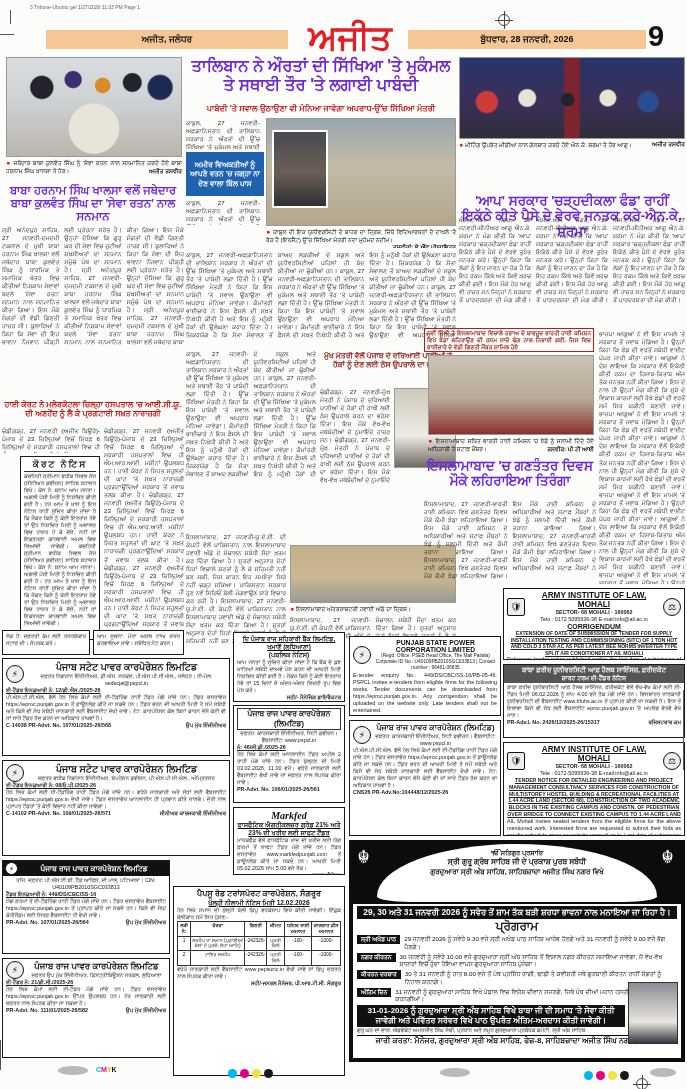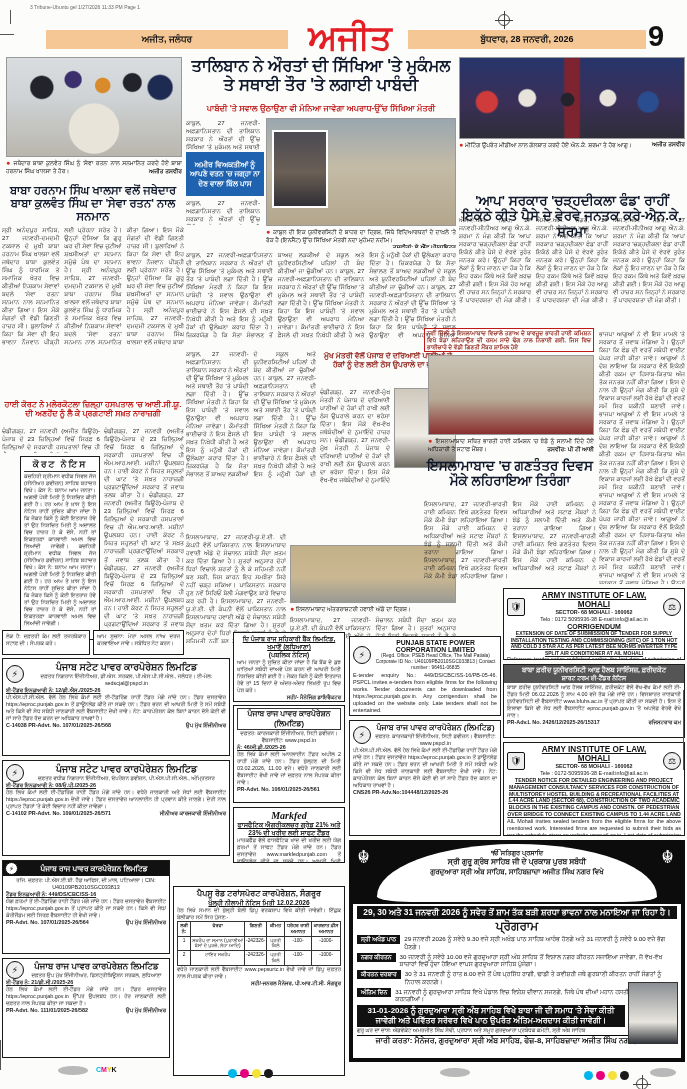--- a/index.html
+++ b/index.html
@@ -5,21 +5,21 @@
   html,body{margin:0;padding:0;background:#9a9a9a;}
   .page{position:relative;width:687px;height:1089px;background:#fcfcfa;overflow:hidden;
         font-family:"Liberation Sans","DejaVu Sans",sans-serif;color:#111;}
   .b{position:absolute;box-sizing:border-box;}
   .t{font-size:6.1px;line-height:1.32;text-align:justify;color:#1c1c1c;overflow:hidden;}
   .c2{column-count:2;column-gap:5px;}
   .c3{column-count:3;column-gap:5px;}
   .cap{font-size:5.9px;line-height:1.25;color:#000;overflow:hidden;text-align:justify;}
   .credit{float:right;font-weight:bold;}
   .bullet{color:#d42a1e;font-size:7px;}
-  .hl{font-weight:bold;text-align:center;line-height:1.14;color:#0f172a;overflow:hidden;}
+  .hl{font-weight:bold;text-align:center;line-height:1.14;color:#6d28d9;overflow:hidden;}
   .red{color:#c01818;}
   .maroon{color:#8d1a12;}
   .pic{overflow:hidden;}
   .adbox{border:1px solid #1a1a1a;background:#fff;overflow:hidden;padding:2px 3px;}
   .adtiny{font-size:5.4px;line-height:1.3;text-align:justify;color:#222;}
   .adhead{font-weight:bold;text-align:center;}
   .uline{text-decoration:underline;}
   .bar{background:#f4c795;}
   .masthead-title{color:#e31e24;font-weight:bold;font-size:34px;line-height:1;}
   .pspcl-logo{width:16px;height:16px;border:1.4px solid #111;border-radius:50%;
@@ -217,21 +217,21 @@
   </div>
 
   <div class="b adbox" style="left:233px;top:705px;width:112px;height:98px;">
     <div class="adhead" style="font-size:7.6px;border:1px solid #333;">ਪੰਜਾਬ ਰਾਜ ਪਾਵਰ ਕਾਰਪੋਰੇਸ਼ਨ (ਲਿਮਟਿਡ)</div>
     <div class="adtiny" style="text-align:center;">ਦਫ਼ਤਰ: ਕਾਰਜਕਾਰੀ ਇੰਜੀਨੀਅਰ, ਸਿਟੀ ਡਵੀਜ਼ਨ। ਵੈੱਬਸਾਈਟ: www.pspcl.in</div>
     <div class="adtiny uline" style="font-weight:bold;">ਨੰ: 46/ਸੀ.ਡੀ./2025-26</div>
     <div class="adtiny">ਹੇਠ ਲਿਖੇ ਕੰਮਾਂ ਲਈ ਆਨਲਾਈਨ ਟੈਂਡਰ ਅਪੀਲ 2 ਰਾਹੀਂ ਮੰਗੇ ਜਾਂਦੇ ਹਨ। ਟੈਂਡਰ ਖੁੱਲ੍ਹਣ ਦੀ ਮਿਤੀ 03.02.2026, 11.00 ਵਜੇ। ਵਧੇਰੇ ਜਾਣਕਾਰੀ ਲਈ ਵੈੱਬਸਾਈਟ ਵੇਖੀ ਜਾਵੇ ਜਾਂ ਦਫ਼ਤਰ ਨਾਲ ਸੰਪਰਕ ਕੀਤਾ ਜਾਵੇ।</div>
     <div class="adtiny" style="font-weight:bold;">PR-Advt. No. 106/01/2025-26/561</div>
   </div>
 
-  <div class="b adbox" style="left:233px;top:807px;width:112px;height:56px;">
+  <div class="b adbox" style="left:233px;top:807px;width:112px;height:68px;">
     <div style="text-align:center;font-style:italic;font-weight:bold;font-size:10px;font-family:'Liberation Serif',serif;">Markfed</div>
     <div class="adhead uline" style="font-size:6.6px;">ਫਾਸਫੈਟਿਕ ਐਗਰੀਕਲਚਰ ਗ੍ਰੇਡ 21% ਅਤੇ 23% ਦੀ ਖਰੀਦ ਲਈ ਸਾਫਟ ਟੈਂਡਰ</div>
     <div class="adtiny">ਮਾਰਕਫੈੱਡ ਵੱਲੋਂ ਫਾਸਫੈਟਿਕ ਖਾਦ ਦੀ ਖਰੀਦ ਲਈ ਯੋਗ ਫ਼ਰਮਾਂ ਤੋਂ ਸਾਫਟ ਟੈਂਡਰ ਮੰਗੇ ਜਾਂਦੇ ਹਨ। ਟੈਂਡਰ ਦਸਤਾਵੇਜ਼ www.markfedpunjab.com ਤੋਂ ਡਾਊਨਲੋਡ ਕੀਤੇ ਜਾ ਸਕਦੇ ਹਨ। ਆਖਰੀ ਮਿਤੀ 05.02.2026 ਸ਼ਾਮ 5.00 ਵਜੇ ਤੱਕ।</div>
     <div class="adtiny" style="text-align:right;font-weight:bold;">ਜਨਰਲ ਮੈਨੇਜਰ</div>
   </div>
 
   <div class="b adbox" style="left:173px;top:886px;width:172px;height:190px;">
     <div class="adhead" style="font-size:8px;">ਪੈਪਸੂ ਰੋਡ ਟਰਾਂਸਪੋਰਟ ਕਾਰਪੋਰੇਸ਼ਨ, ਸੰਗਰੂਰ</div>
     <div class="adhead uline" style="font-size:6.6px;">ਖੁੱਲ੍ਹੀ ਨੀਲਾਮੀ ਨੋਟਿਸ ਮਿਤੀ 12.02.2026</div>
     <div class="adtiny">ਹੇਠ ਲਿਖੇ ਸਮਾਨ ਦੀ ਖੁੱਲ੍ਹੀ ਬੋਲੀ ਡਿਪੂ ਵਰਕਸ਼ਾਪ ਵਿਖੇ ਕੀਤੀ ਜਾਵੇਗੀ। ਇੱਛੁਕ ਬੋਲੀਕਾਰ ਸਮੇਂ ਸਿਰ ਪੁੱਜਣ:-</div>

